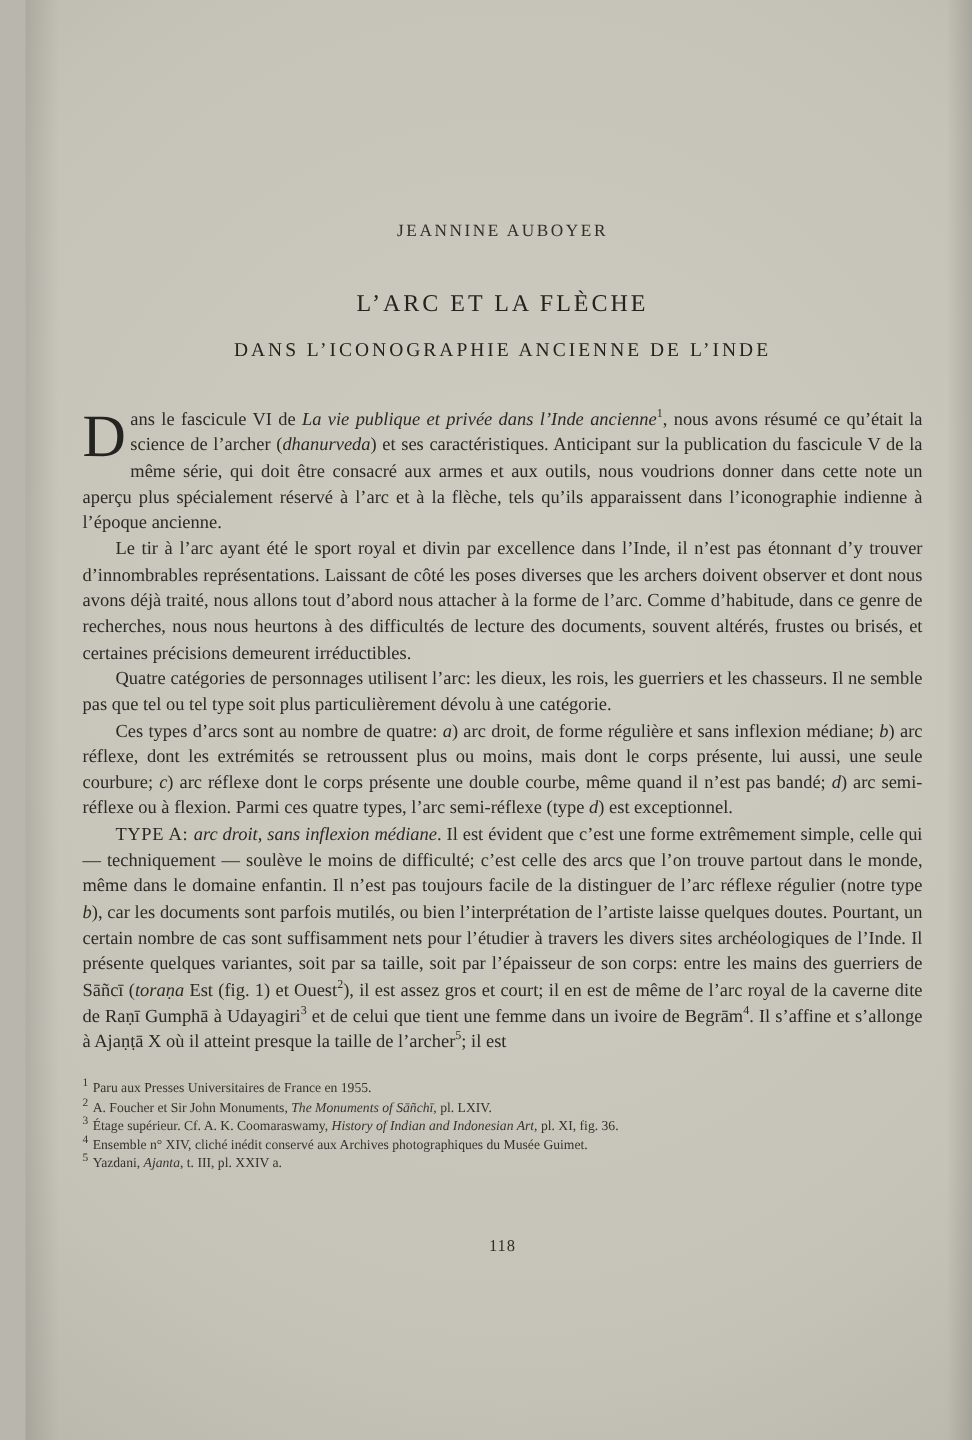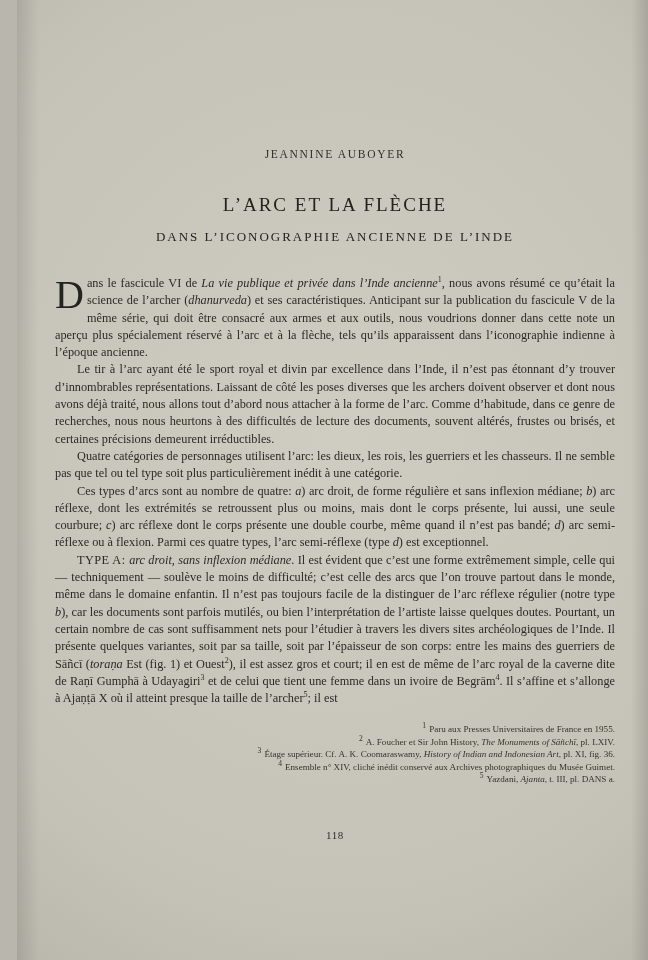--- a/index.html
+++ b/index.html
@@ -53,21 +53,21 @@
     letter-spacing: 1.7px;
     color: #2f2f2c;
     font-variant: small-caps;
   }
   .title-block {
     margin-top: 34px;
     text-align: center;
     color: #23231f;
   }
   .title-line-1 {
-    font-size: 19px;
+    font-size: 16px;
     letter-spacing: 2.0px;
     margin-bottom: 13px;
   }
   .title-line-2 {
     font-size: 13px;
     letter-spacing: 2.0px;
   }
   .body {
     margin-top: 30px;
     color: #2a2a26;
@@ -108,21 +108,21 @@
     line-height: 0;
   }
   .smallcaps { font-variant: small-caps; letter-spacing: 0.4px; margin-top: 28px; }
   .footnotes {
     margin-top: 16px;
     color: #33332e;
     font-size: 9.1px;
     line-height: 12.4px;
   }
   .footnote {
-    text-align: right;
+    text-align: left;
     padding-left: 12px;
     text-indent: -12px;
   }
   .fn-num {
     font-size: 7.6px;
     vertical-align: super;
     line-height: 0;
     margin-right: 3px;
   }
   .folio {
@@ -147,46 +147,46 @@
     </div>
 
     <div class="body">
 
       <p class="para dropcap-para">
         <span class="dropcap">D</span><span>ans le fascicule VI de </span><i>La vie publique et privée dans l’Inde ancienne</i><sup>1</sup><span>, nous avons résumé ce qu’était la science de l’archer (</span><i>dhanurveda</i><span>) et ses caractéristiques. Anticipant sur la publication du fascicule V de la même série, qui doit être consacré aux armes et aux outils, nous voudrions donner dans cette note un aperçu plus spécialement réservé à l’arc et à la flèche, tels qu’ils apparaissent dans l’iconographie indienne à l’époque ancienne.</span>
       </p>
 
       <p class="para indent">Le tir à l’arc ayant été le sport royal et divin par excellence dans l’Inde, il n’est pas étonnant d’y trouver d’innombrables représentations. Laissant de côté les poses diverses que les archers doivent observer et dont nous avons déjà traité, nous allons tout d’abord nous attacher à la forme de l’arc. Comme d’habitude, dans ce genre de recherches, nous nous heurtons à des difficultés de lecture des documents, souvent altérés, frustes ou brisés, et certaines précisions demeurent irréductibles.</p>
 
-      <p class="para indent">Quatre catégories de personnages utilisent l’arc: les dieux, les rois, les guerriers et les chasseurs. Il ne semble pas que tel ou tel type soit plus particulièrement inédit à une catégorie.</p>
+      <p class="para indent">Quatre catégories de personnages utilisent l’arc: les dieux, les rois, les guerriers et les chasseurs. Il ne semble pas que tel ou tel type soit plus particulièrement dévolu à une catégorie.</p>
 
       <p class="para indent">
         <span>Ces types d’arcs sont au nombre de quatre: </span><i>a</i><span>) arc droit, de forme régulière et sans inflexion médiane; </span><i>b</i><span>) arc réflexe, dont les extrémités se retroussent plus ou moins, mais dont le corps présente, lui aussi, une seule courbure; </span><i>c</i><span>) arc réflexe dont le corps présente une double courbe, même quand il n’est pas bandé; </span><i>d</i><span>) arc semi-réflexe ou à flexion. Parmi ces quatre types, l’arc semi-réflexe (type </span><i>d</i><span>) est exceptionnel.</span>
       </p>
 
       <p class="para indent gap-before">
         <span class="smallcaps">TYPE A: </span><i>arc droit, sans inflexion médiane</i><span>. Il est évident que c’est une forme extrêmement simple, celle qui — techniquement — soulève le moins de difficulté; c’est celle des arcs que l’on trouve partout dans le monde, même dans le domaine enfantin. Il n’est pas toujours facile de la distinguer de l’arc réflexe régulier (notre type </span><i>b</i><span>), car les documents sont parfois mutilés, ou bien l’interprétation de l’artiste laisse quelques doutes. Pourtant, un certain nombre de cas sont suffisamment nets pour l’étudier à travers les divers sites archéologiques de l’Inde. Il présente quelques variantes, soit par sa taille, soit par l’épaisseur de son corps: entre les mains des guerriers de Sāñcī (</span><i>toraṇa</i><span> Est (fig. 1) et Ouest</span><sup>2</sup><span>), il est assez gros et court; il en est de même de l’arc royal de la caverne dite de Raṇī Gumphā à Udayagiri</span><sup>3</sup><span> et de celui que tient une femme dans un ivoire de Begrām</span><sup>4</sup><span>. Il s’affine et s’allonge à Ajaṇṭā X où il atteint presque la taille de l’archer</span><sup>5</sup><span>; il est</span>
       </p>
 
     </div>
 
     <div class="footnotes">
       <div class="footnote">
         <span class="fn-num">1</span><span>Paru aux Presses Universitaires de France en 1955.</span><i></i><span></span>
       </div>
       <div class="footnote">
-        <span class="fn-num">2</span><span>A. Foucher et Sir John History, </span><i>The Monuments of Sāñchī</i><span>, pl. LXIV.</span>
+        <span class="fn-num">2</span><span>A. Foucher et Sir John Monuments, </span><i>The Monuments of Sāñchī</i><span>, pl. LXIV.</span>
       </div>
       <div class="footnote">
         <span class="fn-num">3</span><span>Étage supérieur. Cf. A. K. Coomaraswamy, </span><i>History of Indian and Indonesian Art</i><span>, pl. XI, fig. 36.</span>
       </div>
       <div class="footnote">
         <span class="fn-num">4</span><span>Ensemble n° XIV, cliché inédit conservé aux Archives photographiques du Musée Guimet.</span><i></i><span></span>
       </div>
       <div class="footnote">
-        <span class="fn-num">5</span><span>Yazdani, </span><i>Ajanta</i><span>, t. III, pl. DANS a.</span>
+        <span class="fn-num">5</span><span>Yazdani, </span><i>Ajanta</i><span>, t. III, pl. XXIV a.</span>
       </div>
     </div>
 
     <div class="folio">118</div>
 
   </div>
 </div>
 
 </body></html>

